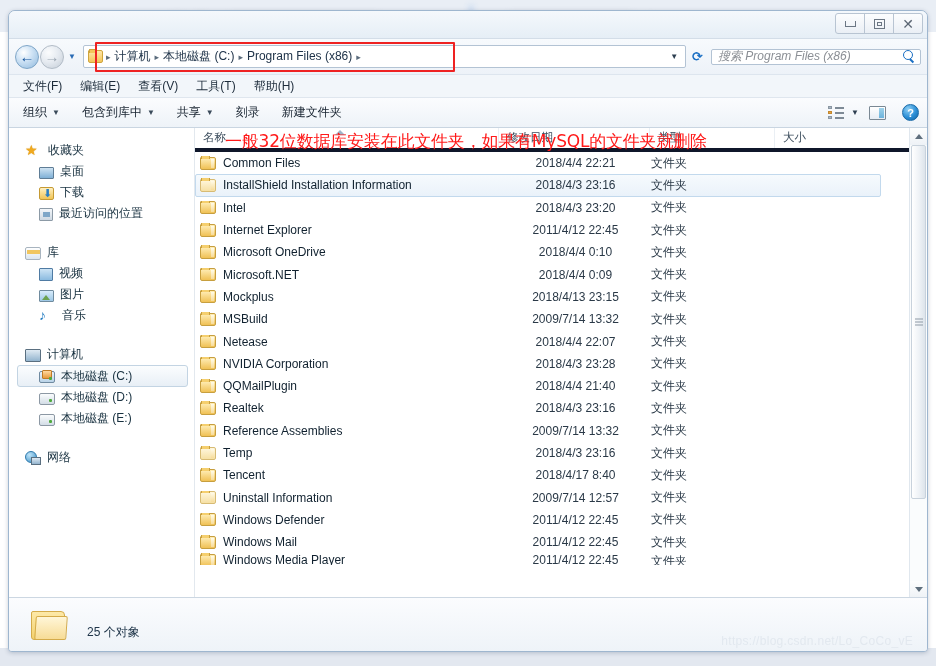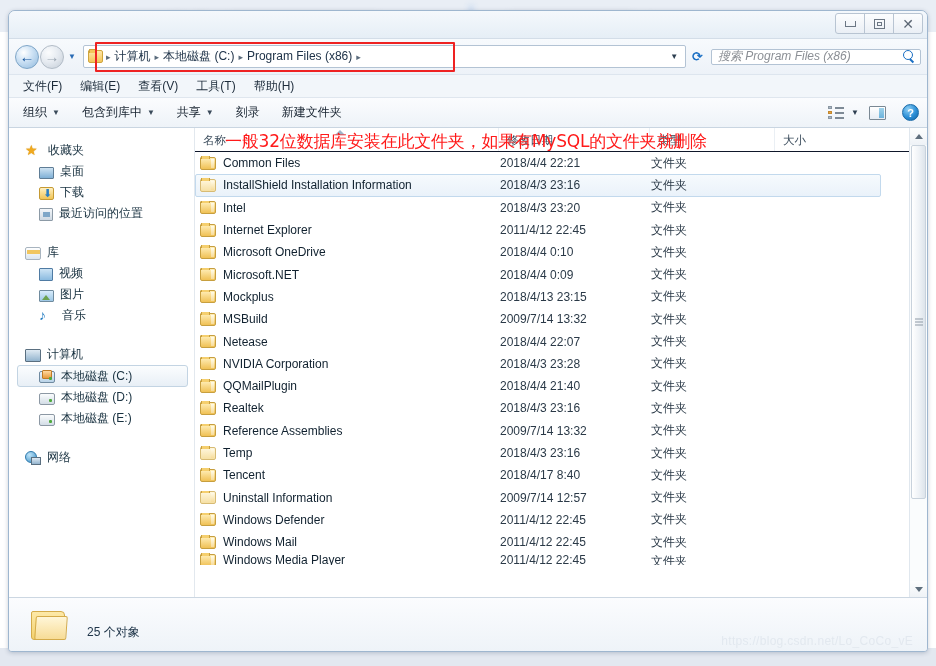--- a/index.html
+++ b/index.html
@@ -303,21 +303,21 @@
   
   .filelist {
     flex: 1 1 auto;
     position: relative;
     background: #ffffff;
     overflow: hidden;
   }
   .colhead {
     display: flex; align-items: flex-end;
     height: 24px;
-    border-bottom: 1px solid #0f172a;
+    border-bottom: 4px solid #0f172a;
     background: #ffffff;
     position: relative;
   }
   .colhead .col {
     font-size: 11.5px; color: #3b4c5c;
     padding: 0 0 3px 8px;
     position: relative; height: 100%;
     display: flex; align-items: flex-end;
     border-left: 1px solid #eaeff4;
   }
@@ -343,21 +343,21 @@
   }
   .row.selected {
     background: linear-gradient(#f6fafd, #eaf2fa);
     border: 1px solid #c2d9ed;
     border-radius: 2px;
     height: 22.3px;
     margin-right: 46px;
     padding-left: 4px;
   }
   .row .fname { width: 300px; flex: 0 0 300px; display: flex; align-items: center; overflow: hidden; }
-  .row .fdate { width: 151px; flex: 0 0 151px; color: #2a3947; }
+  .row .fdate { width: 151px; flex: 0 0 151px; color: #2a3947; text-align: center; }
   .row .ftype { width: 125px; flex: 0 0 125px; color: #2a3947; }
   .folder-ic {
     width: 16px; height: 13px; margin-right: 7px; flex: 0 0 auto; position: relative;
     background: linear-gradient(#ffeeb8, #f0c155);
     border: 1px solid #c79f3f;
     border-radius: 1px 2px 2px 2px;
   }
   .folder-ic::before {
     content:""; position:absolute; left:0; top:-3px; width:7px; height:3px;
     background:#f5cf6e; border:1px solid #c79f3f; border-bottom:none; border-radius:1px 1px 0 0;

